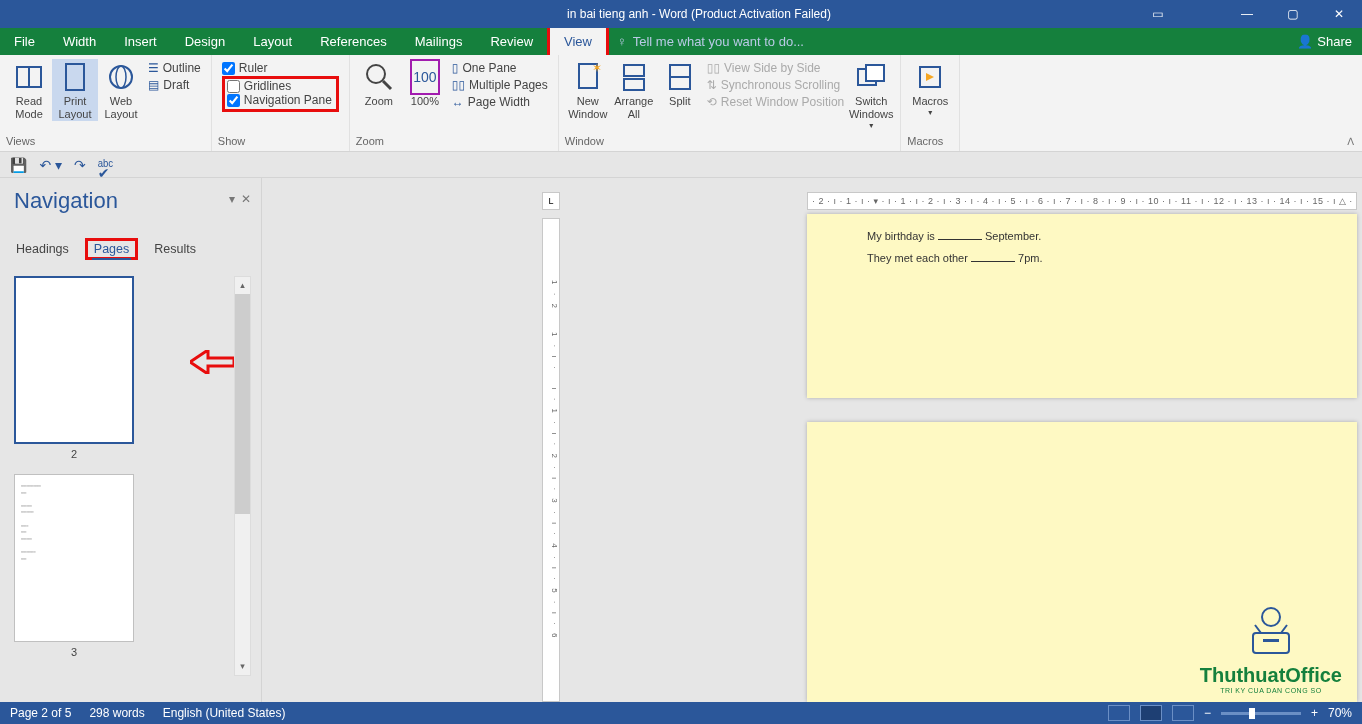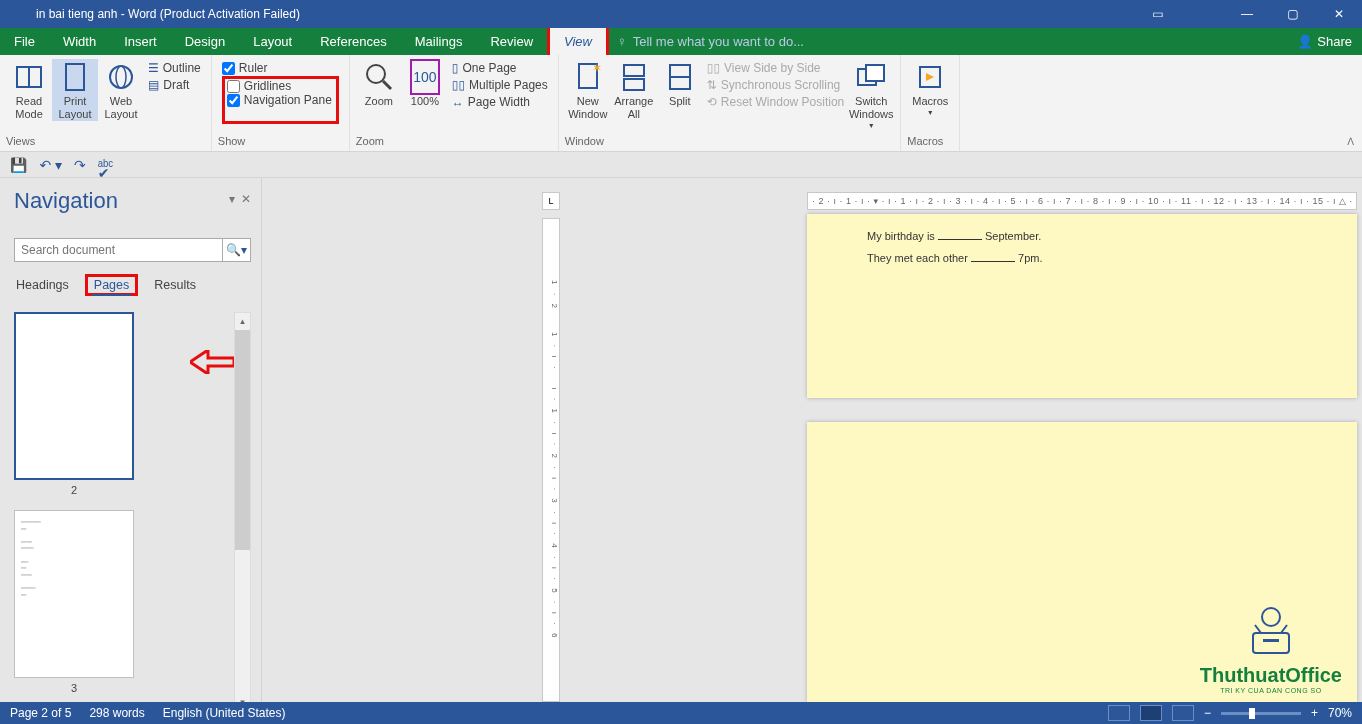--- a/index.html
+++ b/index.html
@@ -1,41 +1,41 @@
 <!DOCTYPE html>
 <html><head>
 <meta charset="utf-8">
 <style>
 * { margin:0; padding:0; box-sizing:border-box; font-family:"Segoe UI",Arial,sans-serif; }
 body { width:1362px; height:724px; overflow:hidden; background:#fff; position:relative; }
 
-.titlebar { height:28px; background:#2b579a; color:#fff; display:flex; align-items:center; font-size:12px; position:relative;padding-left:36px; }
+.titlebar { height:28px; background:#2b579a; color:#fff; display:flex; align-items:center; justify-content:center; font-size:12px; position:relative;padding-left:36px; }
 .titlebar .sys { position:absolute; right:0; display:flex; }
 .titlebar .sys div { width:46px; height:28px; display:flex; align-items:center; justify-content:center; font-size:12px; }
 .titlebar .ribopt { position:absolute; right:184px; width:40px; display:flex; justify-content:center; }
 
 .menubar { height:27px; background:#15803d; color:#fff; display:flex; align-items:center; font-size:13px; }
 .menubar .tab { padding:0 14px; height:27px; display:flex; align-items:center; }
-.menubar .tab.active { background:#f3f3f3; color:#2b579a;font-style:italic; }
+.menubar .tab.active { background:#f3f3f3; color:#2b579a; }
 .menubar .hl-red { border:3px solid #e80d0d; }
 .menubar .tell { color:#b9cae6; display:flex; align-items:center; gap:6px; margin-left:8px; }
 .menubar .share { margin-left:auto; margin-right:10px; display:flex; align-items:center; gap:4px; }
 
 .ribbon { height:97px; background:#f3f3f3; border-bottom:1px solid #d4d4d4; display:flex; position:relative; }
 .group { border-right:1px solid #e1e1e1; padding:4px 6px 2px 6px; display:flex; flex-direction:column; }
 .group-body { flex:1; display:flex; align-items:flex-start; }
 .group-label { text-align:left; font-size:11px; color:#666; padding-bottom:2px; }
 .bigbtn { display:flex; flex-direction:column; align-items:center; justify-content:flex-start; width:46px; padding-top:2px; font-size:11px; color:#444; text-align:center; line-height:1.2; }
 .bigbtn.sel { background:#c9d8ee; }
 .bigbtn .ic { width:32px; height:32px; margin-bottom:2px; display:flex; align-items:center; justify-content:center; }
 .smallstack { display:flex; flex-direction:column; gap:3px; padding:2px 4px; font-size:12px; color:#444; }
 .smallstack label { display:flex; align-items:center; gap:4px; white-space:nowrap; }
 .smallstack label input { width:13px; height:13px; }
 .smallstack .disabled { color:#aaa; }
-.hl-box { border:3px solid #e80d0d; padding:0 4px 14px 2px; margin-top:-2px; }
+.hl-box { border:3px solid #e80d0d; padding:0 4px 2px 2px; margin-top:-2px; }
 
 .collapse-caret { position:absolute; right:8px; bottom:4px; font-size:10px; color:#777; }
 
 .qat { height:26px; background:#e6e6e6; display:flex; align-items:center; gap:12px; padding-left:10px; border-bottom:1px solid #d4d4d4; }
 .qat span { color:#2b579a; font-size:14px; }
 
 .workspace { display:flex; height:calc(724px - 28px - 27px - 97px - 26px - 22px); background:#e6e6e6; }
 
 .navpane { width:262px; background:#e6e6e6; border-right:1px solid #d4d4d4; padding:10px 10px 0 14px; position:relative; overflow:hidden; }
 .navpane h2 { color:#2b579a; font-weight:400; font-size:22px; margin-bottom:24px; }
@@ -196,21 +196,21 @@
         </div>
       <div class="bigbtn">
           <div class="ic">
             <div style="border:2px solid #a21caf;width:30px;height:36px;font-size:14px;display:flex;align-items:center;justify-content:center;color:#2b579a">100</div>
           </div>
           <span>100%</span>
         </div>
       <div class="smallstack">
         <label>
             <span style="color:#2b579a">▯</span>
-            <span>One Page</span>
+            <span>One Pane</span>
           </label>
         <label>
             <span style="color:#2b579a">▯▯</span>
             <span>Multiple Pages</span>
           </label>
         <label>
             <span style="color:#2b579a">↔</span>
             <span>Page Width</span>
           </label>
       </div>
@@ -300,24 +300,20 @@
   <span style="position:relative">ᵃᵇᶜ<span style="color:#2b579a;position:absolute;left:0;top:8px">✔</span></span>
 </div>
 
 <div class="workspace">
   <div class="navpane">
     <div class="nav-close">
         <span>▾</span>
         <span>✕</span>
       </div>
     <h2>Navigation</h2>
-    <div class="searchbox">
-      <input placeholder="Search document" style="">
-      <div class="sbtn">🔍▾</div>
-    </div>
     <div class="navtabs">
       <span class="t">Headings</span>
       <span class="hlr"><span class="t active">Pages</span></span>
       <span class="t">Results</span>
     </div>
     <div class="thumbs-wrap">
       <div class="thumbs">
         <div class="thumb sel"></div>
         <div class="thumb-lbl" style="width:120px">2</div>
         <div class="thumb small-content">

